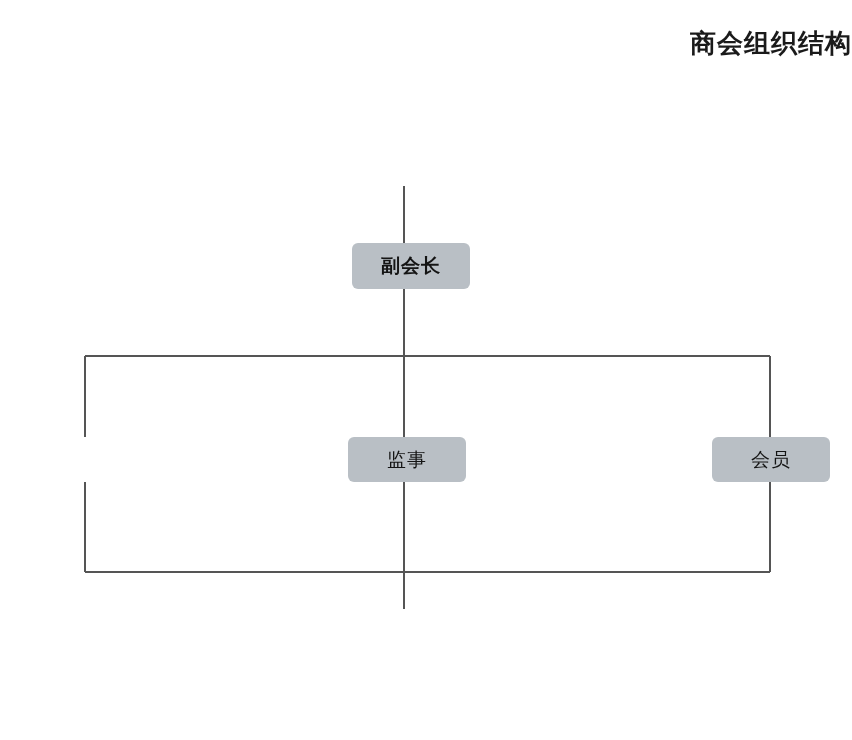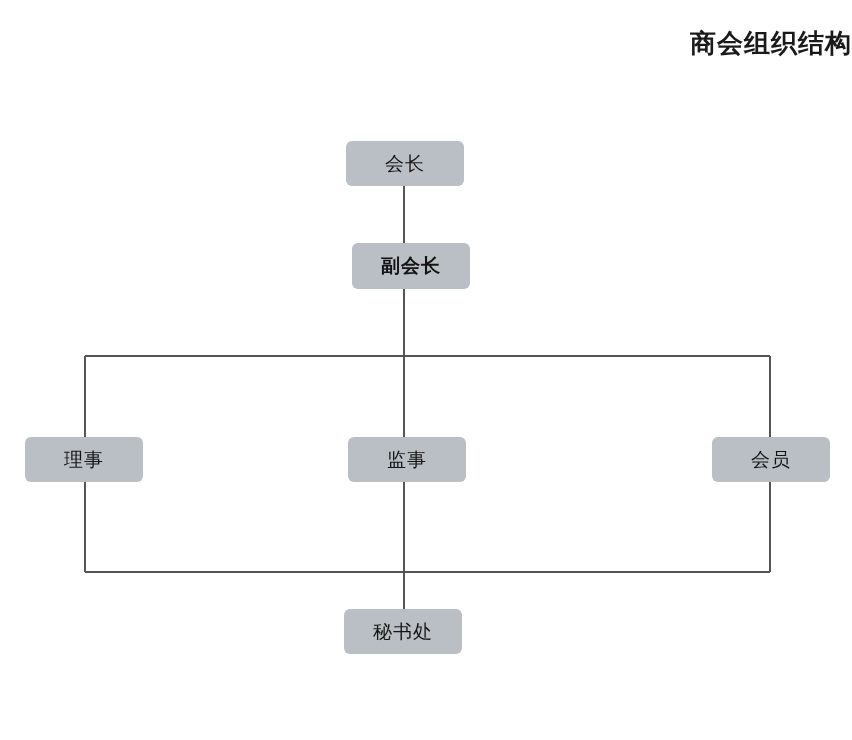--- a/index.html
+++ b/index.html
@@ -91,25 +91,22 @@
       <line x1="85" y1="482" x2="85" y2="572"></line>
       <line x1="404" y1="482" x2="404" y2="572"></line>
       <line x1="770" y1="482" x2="770" y2="572"></line>
 
       <line x1="85" y1="572" x2="770" y2="572"></line>
 
       <line x1="404" y1="572" x2="404" y2="609"></line>
     </g>
   </svg>
 
-  <div class="node" id="node-president">会长</div>
 
   <div class="node" id="node-vice-president">副会长</div>
 
-  <div class="node" id="node-director">理事</div>
 
   <div class="node" id="node-member">会员</div>
 
   <div class="node" id="node-supervisor">监事</div>
 
-  <div class="node" id="node-secretariat">秘书处</div>
 
 </div>
 
 </body></html>

